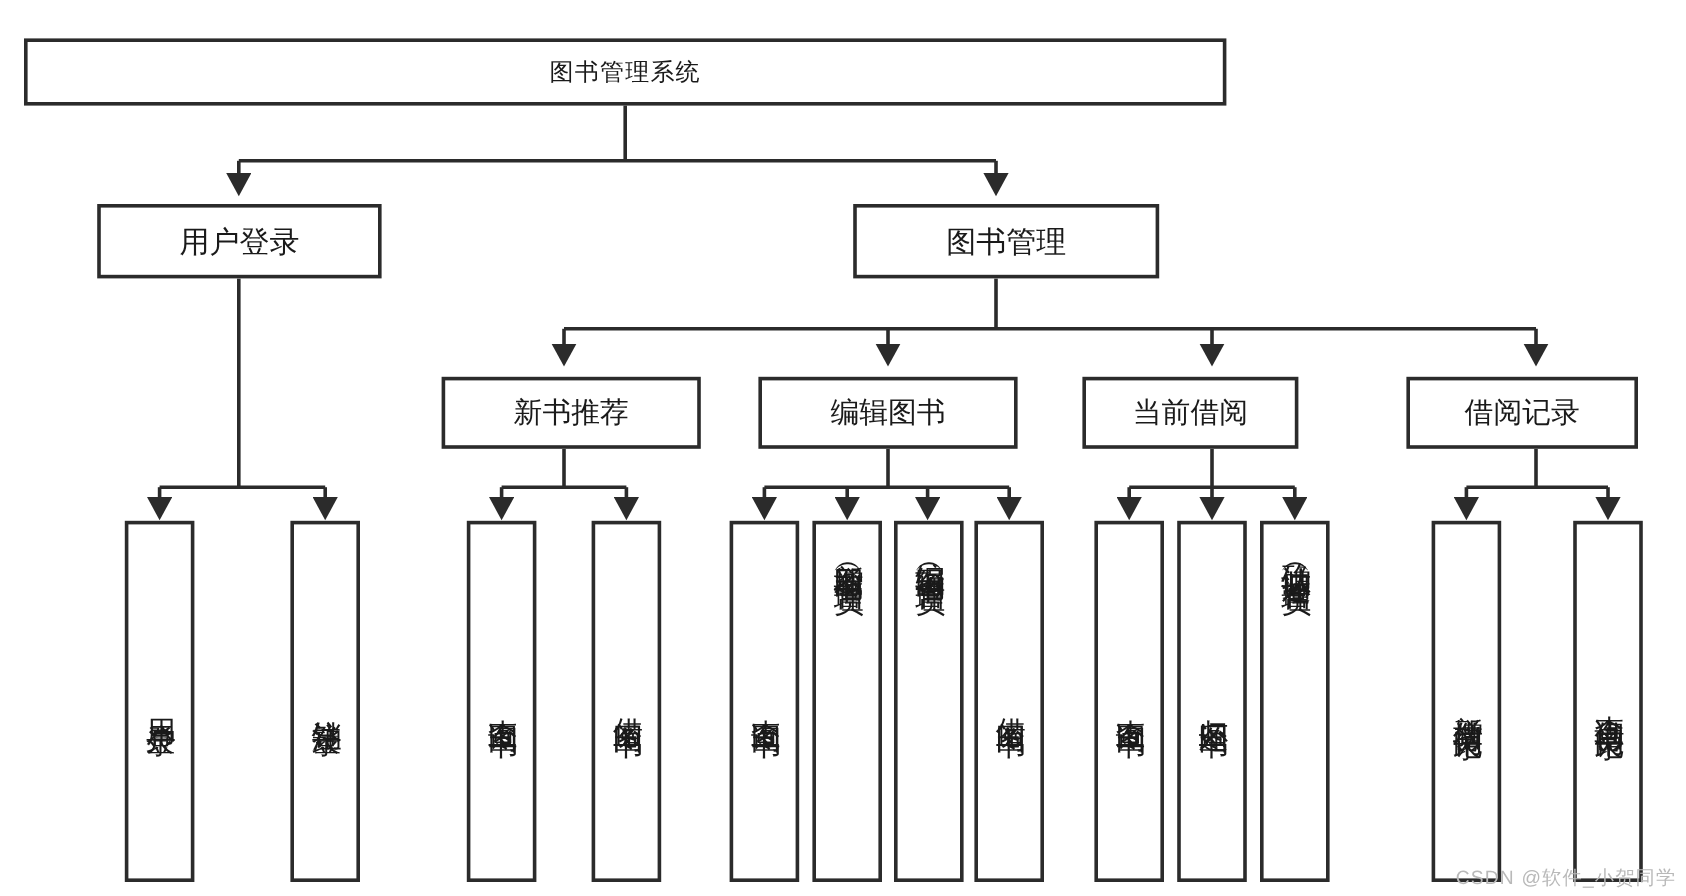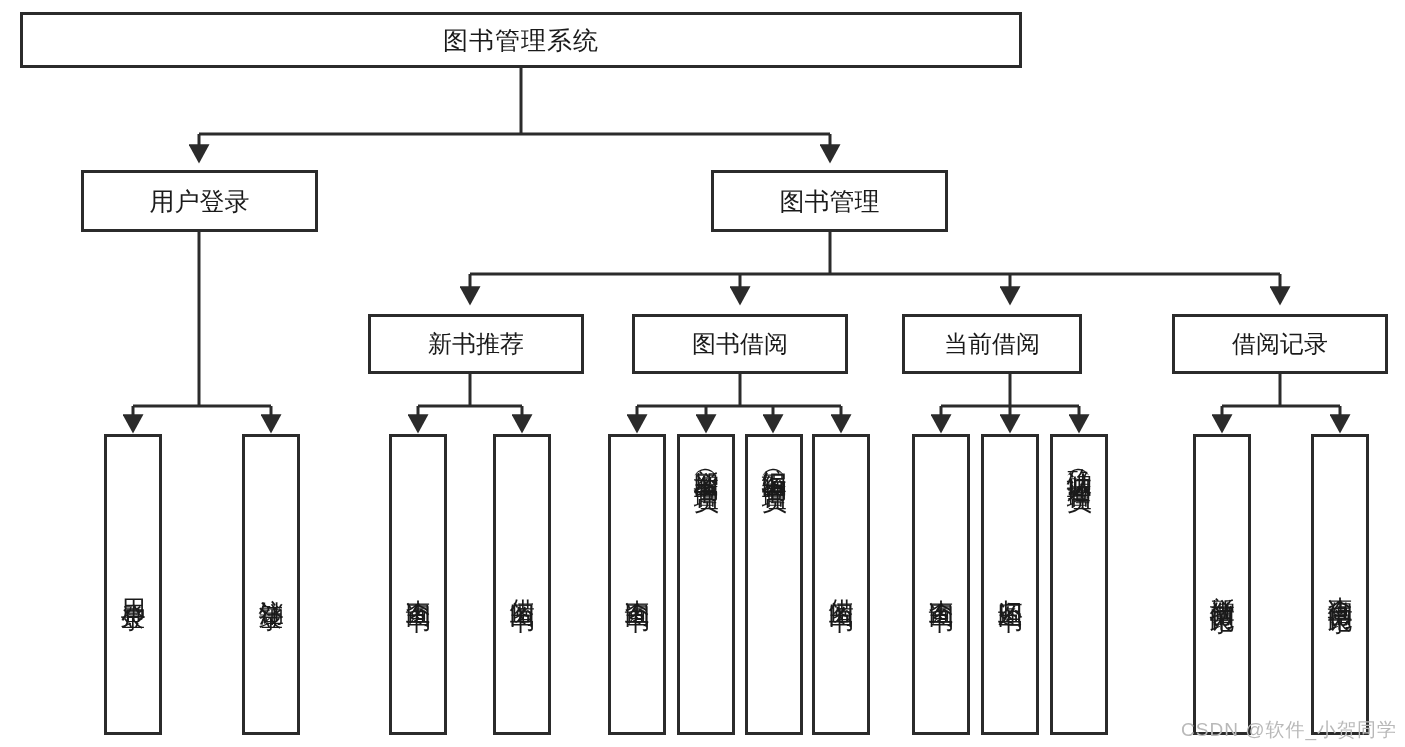--- a/index.html
+++ b/index.html
@@ -31,22 +31,23 @@
     background: #ffffff;
     border: 3px solid #2b2b2b;
     display: flex;
     align-items: center;
     justify-content: center;
     color: #1a1a1a;
     text-align: center;
     z-index: 2;
   }
   .node.h {
-    font-size: 25px;
+    font-size: 20px;
     letter-spacing: 1px;
+    margin-top: 20px;
   }
   .node.lvl2 { font-size: 25px; }
   .node.lvl3 { font-size: 24px; }
   
   .node.leaf {
     align-items: flex-start;
     justify-content: center;
     padding-top: 12px;
     font-size: 25px;
   }
@@ -57,21 +58,21 @@
     line-height: 1.18;
     letter-spacing: 3px;
     white-space: nowrap;
     display: block;
   }
   .leaf.centered { align-items: center; padding-top: 0; }
   #watermark {
     position: absolute;
     right: 8px;
     bottom: 4px;
-    font-size: 19px;
+    font-size: 16px;
     color: #b9b9b9;
     letter-spacing: 1px;
     z-index: 5;
     white-space: nowrap;
   }
 </style>
 </head>
 <body>
 
 <div id="canvas">
@@ -122,26 +123,26 @@
       <path d="M 1280 374 L 1280 406"></path>
       <path d="M 1222 406 L 1340 406"></path>
       <path d="M 1222 406 L 1222 430" marker-end="url(#arrow)"></path>
       <path d="M 1340 406 L 1340 430" marker-end="url(#arrow)"></path>
     </g>
   </svg>
 
   <div class="node h" style="left:20px; top:12px; width:1002px; height:56px;">图书管理系统</div>
 
   <div class="node lvl2" style="left:81px; top:170px; width:237px; height:62px;">用户登录</div>
-  <div class="node lvl2" style="left:711px; top:170px; width:237px; height:62px;">图书管理</div>
+  <div class="node lvl2" style="left:711px; top:170px; width:255px; height:62px;">图书管理</div>
 
   <div class="node lvl3" style="left:368px; top:314px; width:216px; height:60px;">新书推荐</div>
-  <div class="node lvl3" style="left:632px; top:314px; width:216px; height:60px;">图书借阅</div>
+  <div class="node lvl3" style="left:632px; top:314px; width:216px; height:60px;">编辑图书</div>
   <div class="node lvl3" style="left:902px; top:314px; width:180px; height:60px;">当前借阅</div>
-  <div class="node lvl3" style="left:1172px; top:314px; width:216px; height:60px;">借阅记录</div>
+  <div class="node lvl3" style="left:1172px; top:314px; width:193px; height:60px;">借阅记录</div>
 
   <div class="node leaf centered" style="left:104px; top:434px; width:58px; height:301px;">
     <span class="vtext">用户登录</span>
   </div>
   <div class="node leaf centered" style="left:242px; top:434px; width:58px; height:301px;">
     <span class="vtext">注销登录</span>
   </div>
 
   <div class="node leaf centered" style="left:389px; top:434px; width:58px; height:301px;">
     <span class="vtext">查询图书</span>

